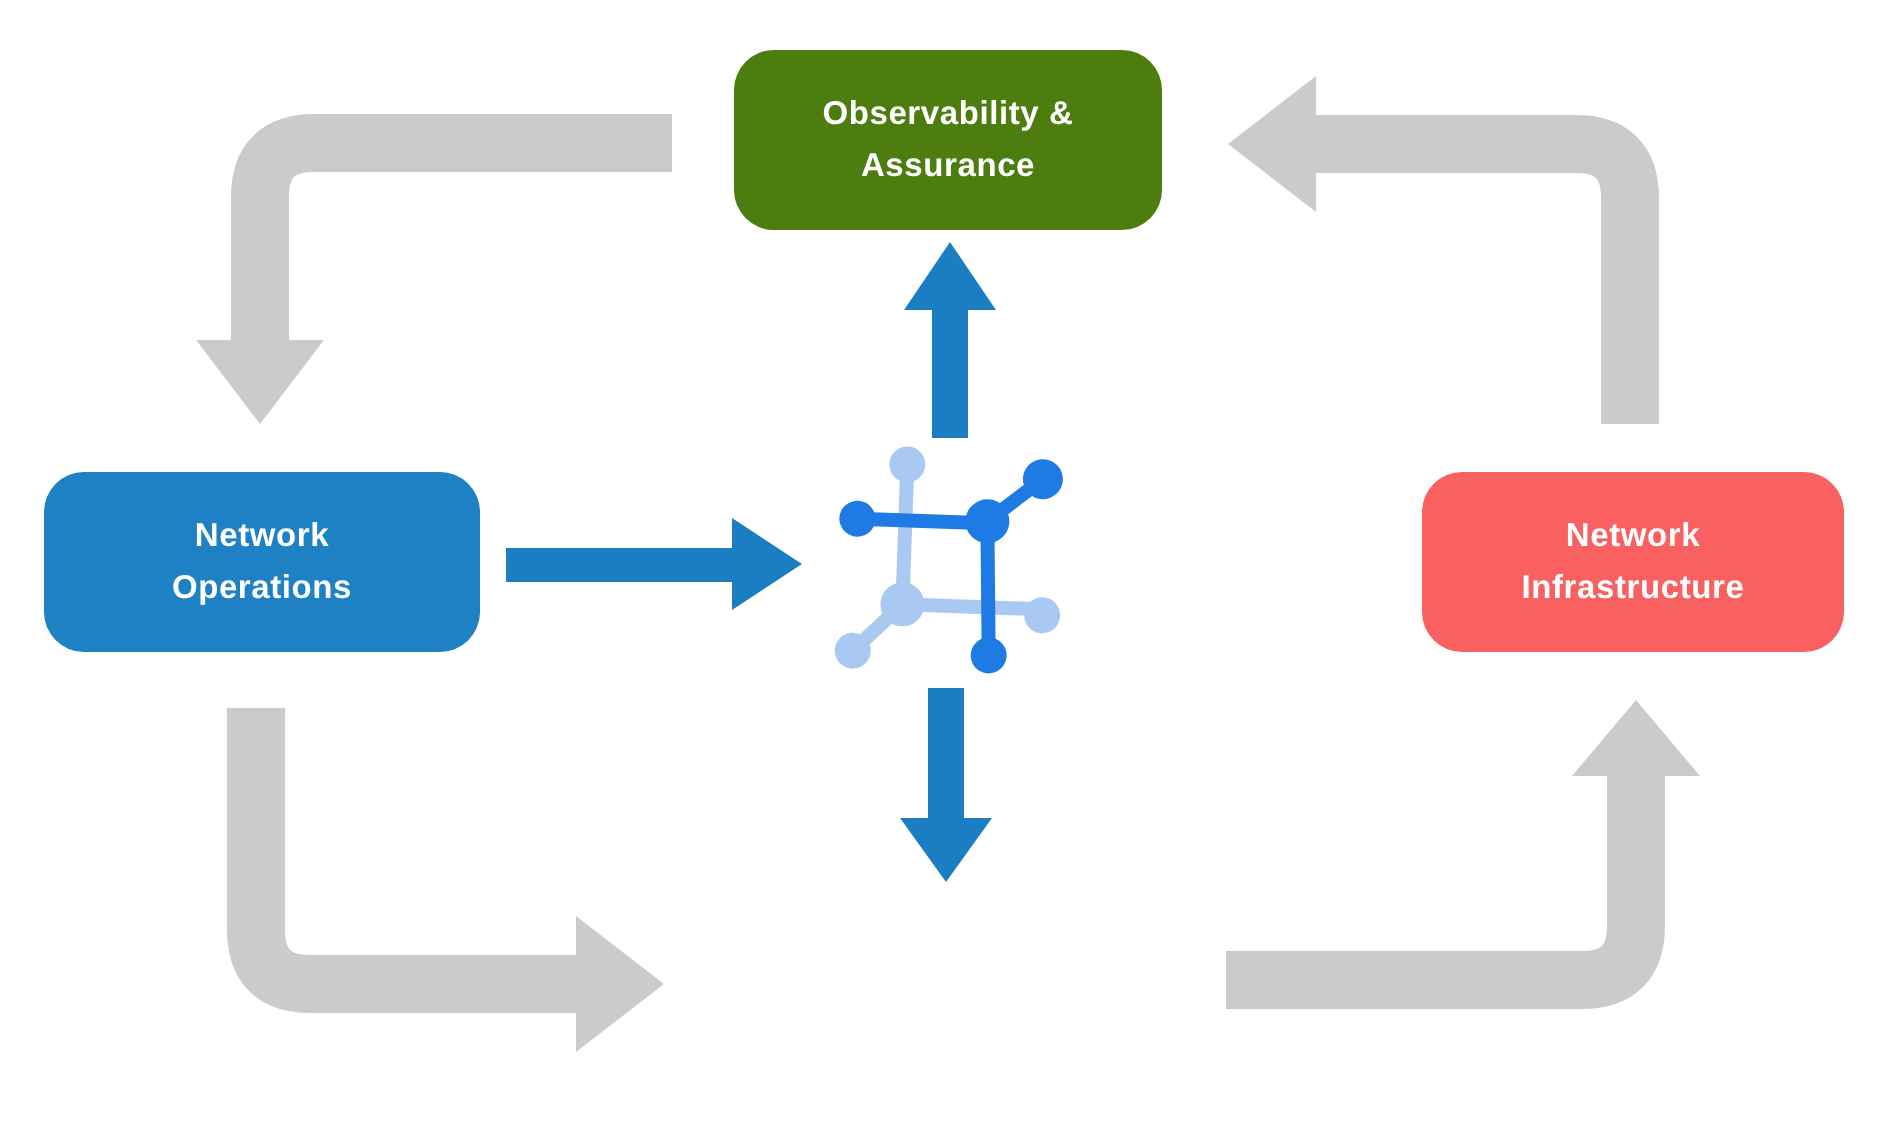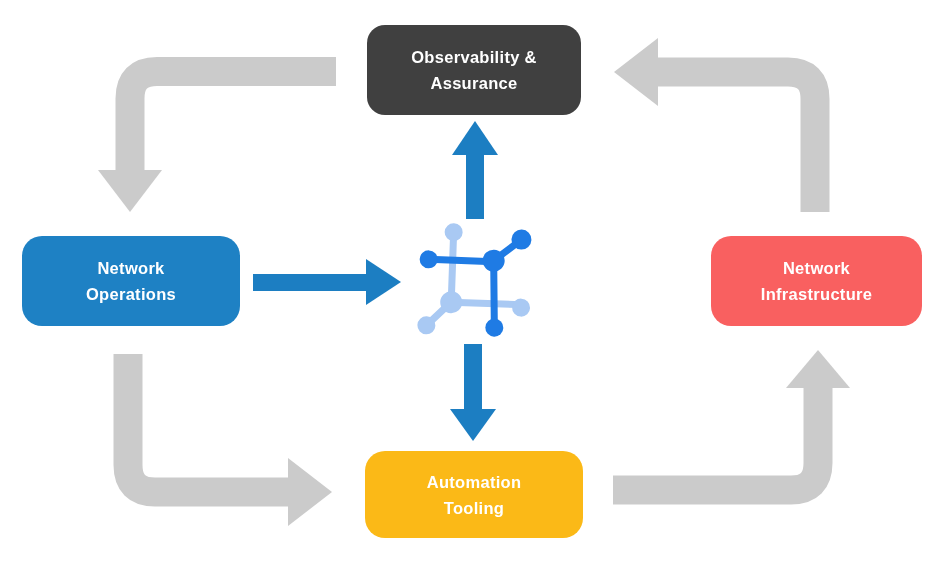--- a/index.html
+++ b/index.html
@@ -114,33 +114,29 @@
       <path class="mesh-dark-line" d="M18 41 H83"></path>
       <path class="mesh-dark-line" d="M83 40 L110 18"></path>
       <path class="mesh-dark-line" d="M83 40 L86 107"></path>
       <circle class="mesh-dark-dot" cx="18" cy="41" r="9"></circle>
       <circle class="mesh-dark-dot" cx="110" cy="18" r="10"></circle>
       <circle class="mesh-dark-dot" cx="86" cy="107" r="9"></circle>
       <circle class="mesh-dark-dot" cx="83" cy="40" r="11"></circle>
     </g>
   </svg>
 
-  <div class="node node-observability" style="background-color: #404040; border-radius: 18px;">
+  <div class="node node-observability" style="background-color: #4d7c0f;">
     <span>Observability &amp;
 Assurance</span>
   </div>
 
   <div class="node node-operations" style="background-color: rgb(30, 129, 196);">
     <span>Network
 Operations</span>
   </div>
 
   <div class="node node-infra" style="background-color: rgb(249, 96, 96);">
     <span>Network
 Infrastructure</span>
   </div>
 
-  <div class="node node-automation" style="background-color: rgb(251, 185, 23);">
-    <span>Automation
-Tooling</span>
-  </div>
 
 </div>
 
 </body></html>

